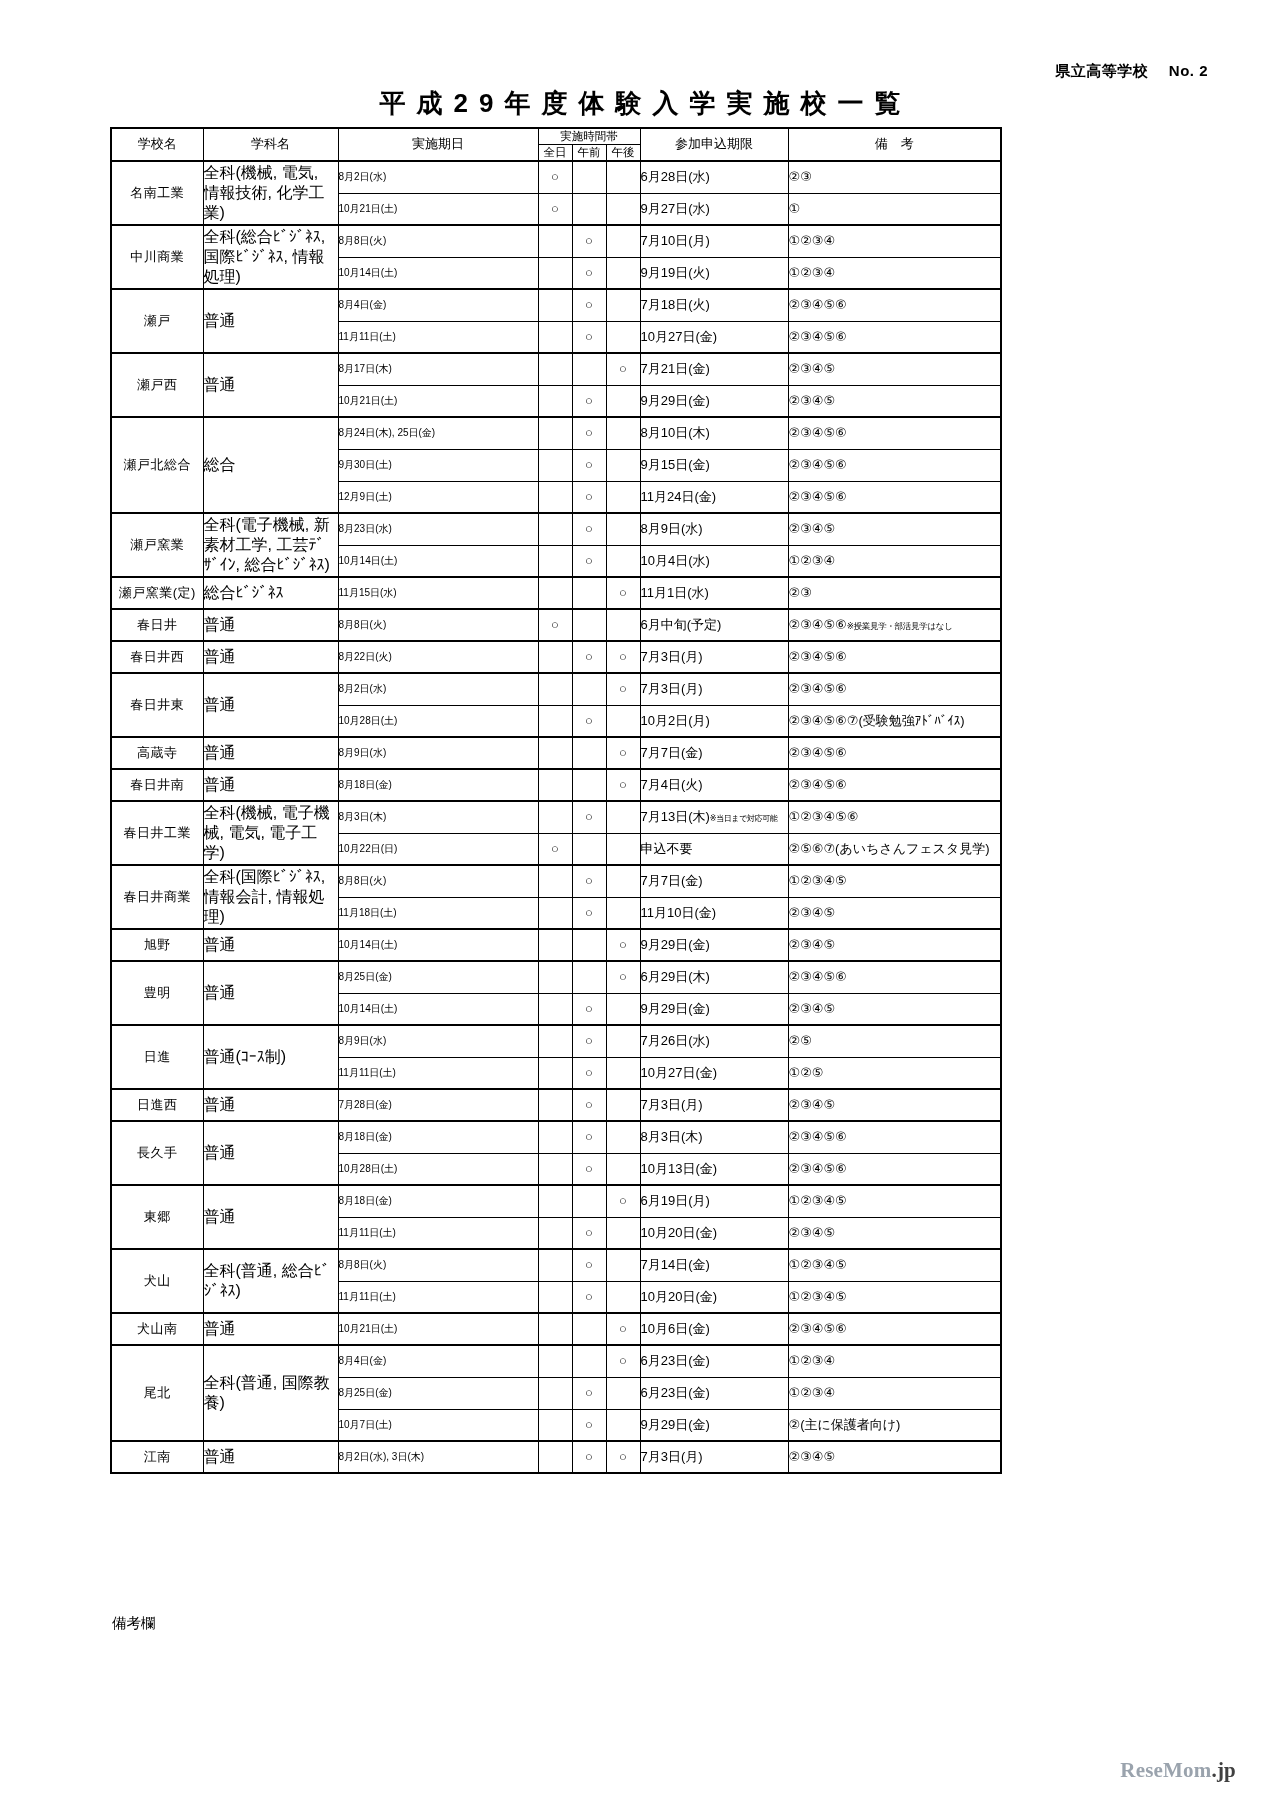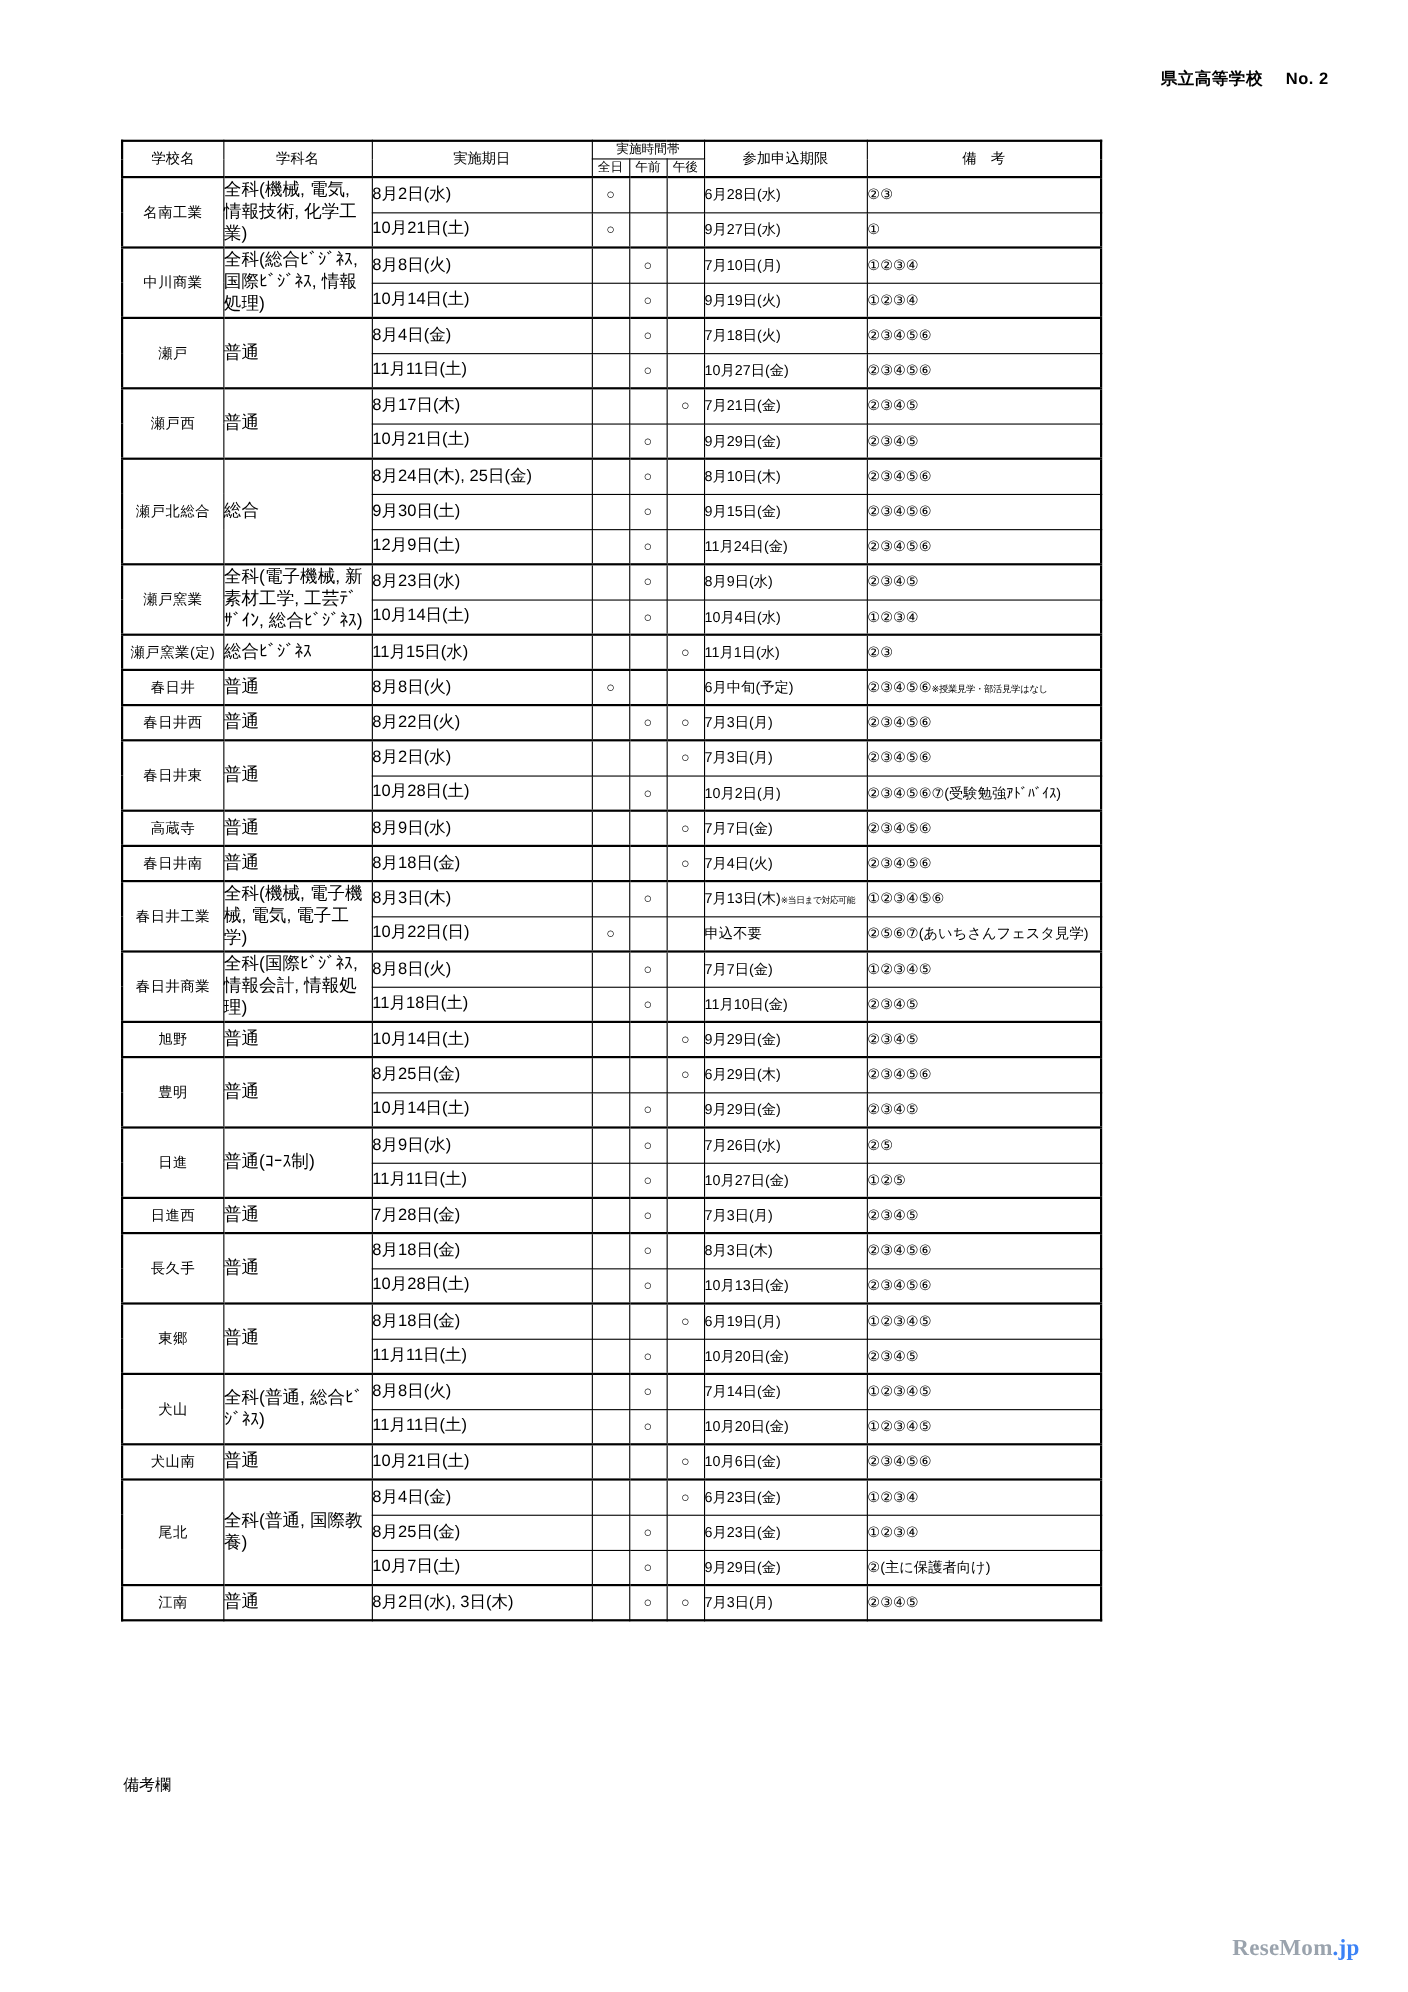--- a/index.html
+++ b/index.html
@@ -106,21 +106,21 @@
   }
   td.dept {
     text-align: left;
     font-size: 16px;
     padding: 2px 3px;
     line-height: 1.32;
     word-break: break-all;
   }
   td.date {
     text-align: left;
-    font-size: 15px;
+    font-size: 10px;
     padding: 2px 4px;
     white-space: nowrap;
   }
   td.mark {
     text-align: center;
     font-size: 13px;
   }
   td.deadline {
     text-align: left;
     font-size: 13px;
@@ -161,32 +161,33 @@
   .watermark {
     position: absolute;
     right: 44px;
     bottom: 28px;
     font-size: 21px;
     font-weight: 700;
     color: #9aa3ad;
     letter-spacing: 0.2px;
     font-family: "Liberation Serif", "DejaVu Serif", serif;
   }
-  .watermark .wm-accent { color: #3b82f6; }
+  .watermark .wm-accent { color: #404040; }
 </style>
 </head>
 <body>
 
 <div class="page">
 
   <div class="doc-header">
     <span>県立高等学校</span>
     <span class="hdr-no">No. 2</span>
   </div>
 
+  <div class="doc-title">平成29年度体験入学実施校一覧</div>
 
   <div class="table-wrap">
     <table class="sched">
       <colgroup>
         <col class="c-school">
           <col class="c-dept">
           <col class="c-date">
         <col class="c-allday">
           <col class="c-am">
           <col class="c-pm">

